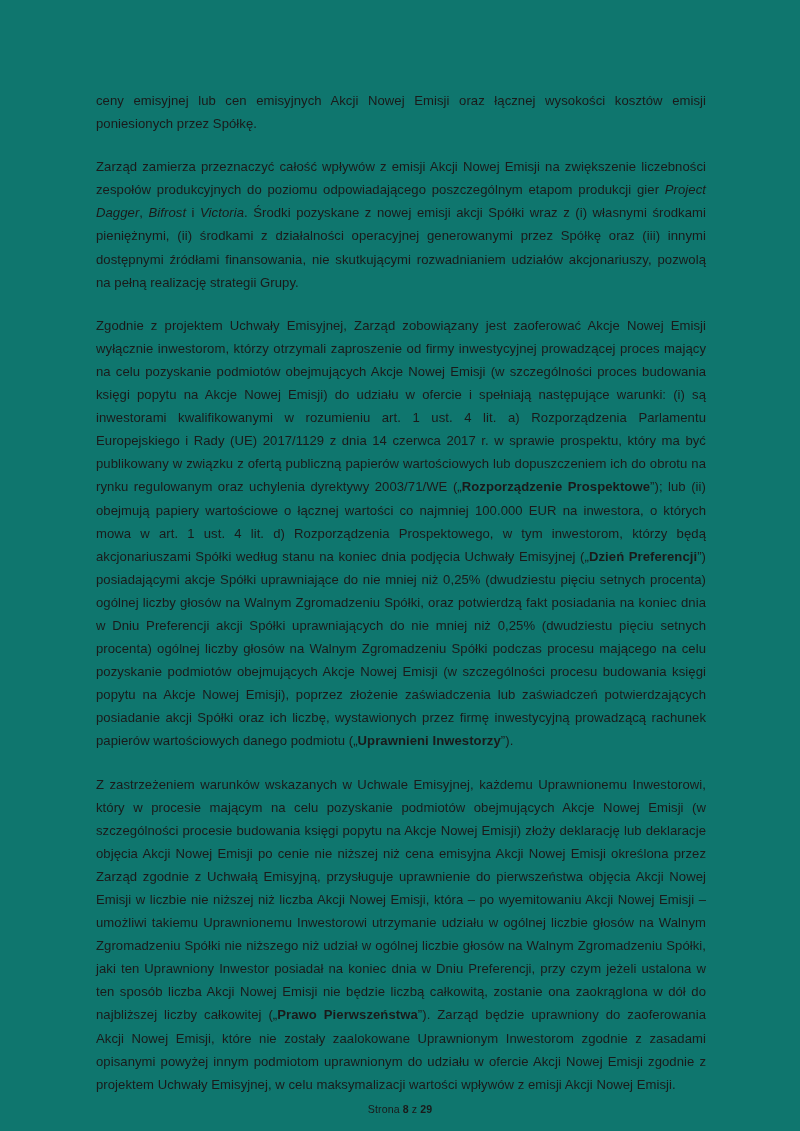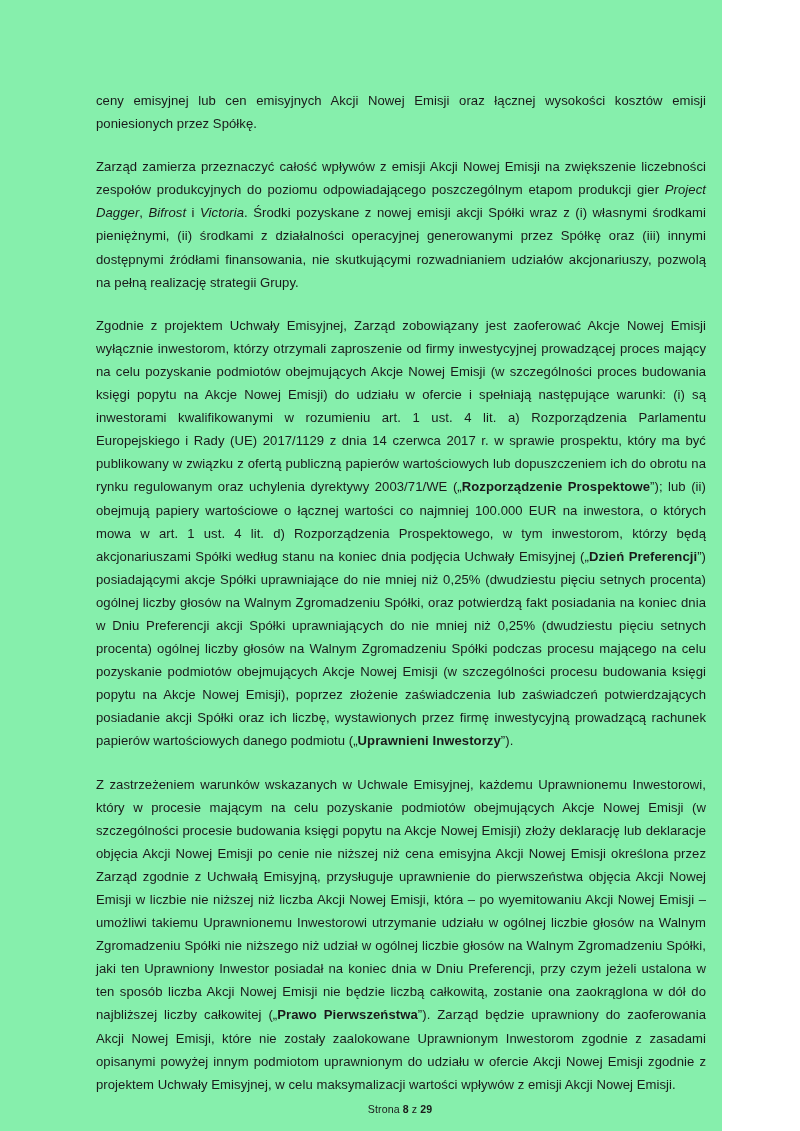--- a/index.html
+++ b/index.html
@@ -10,23 +10,23 @@
   }
   body {
     width: 800px;
     height: 1131px;
     position: relative;
     font-family: "Liberation Sans", "DejaVu Sans", sans-serif;
     color: #1a1a1a;
     -webkit-font-smoothing: antialiased;
   }
   .page {
-    width: 722px;
+    width: 800px;
     height: 1131px;
-    background: #86efac;
+    background: #0f766e;
     position: relative;
     box-sizing: border-box;
     overflow: hidden;
   }
   .content {
     position: absolute;
     left: 96px;
     top: 89px;
     width: 610px;
   }

